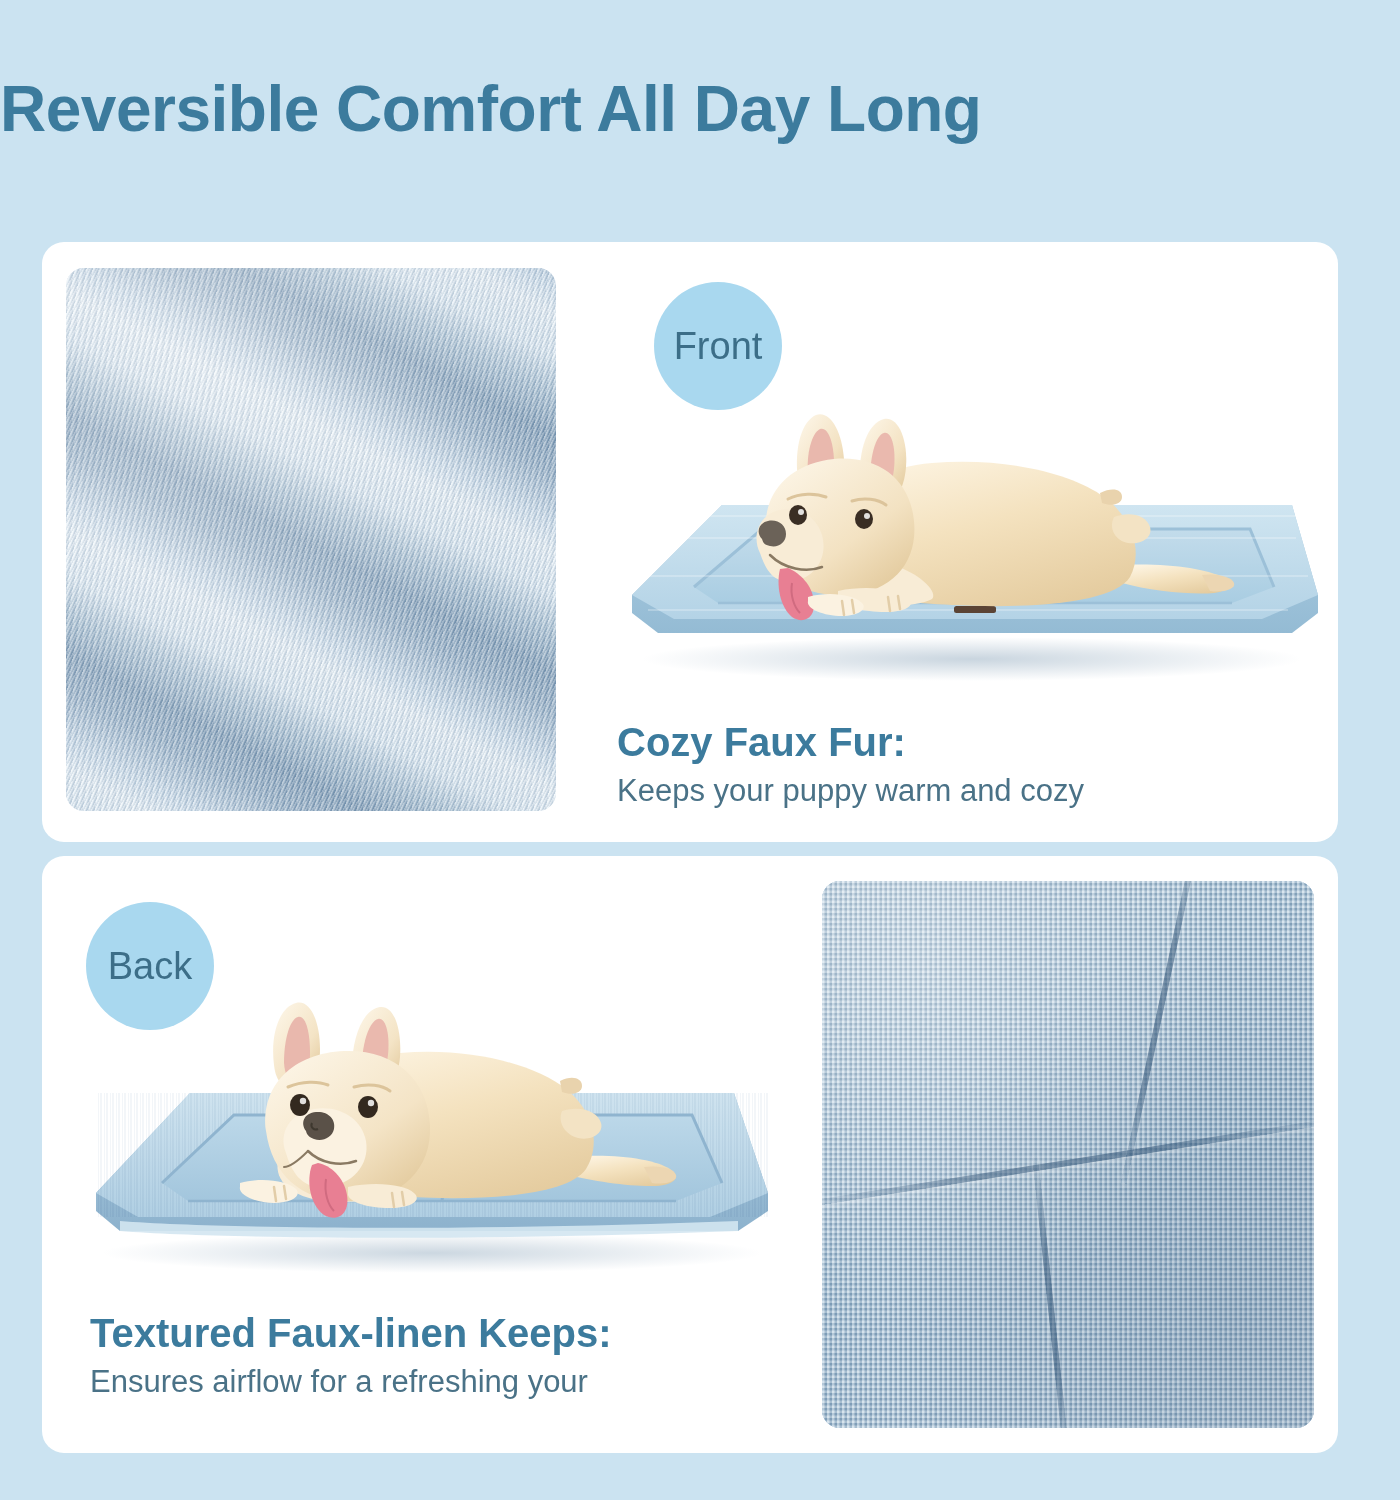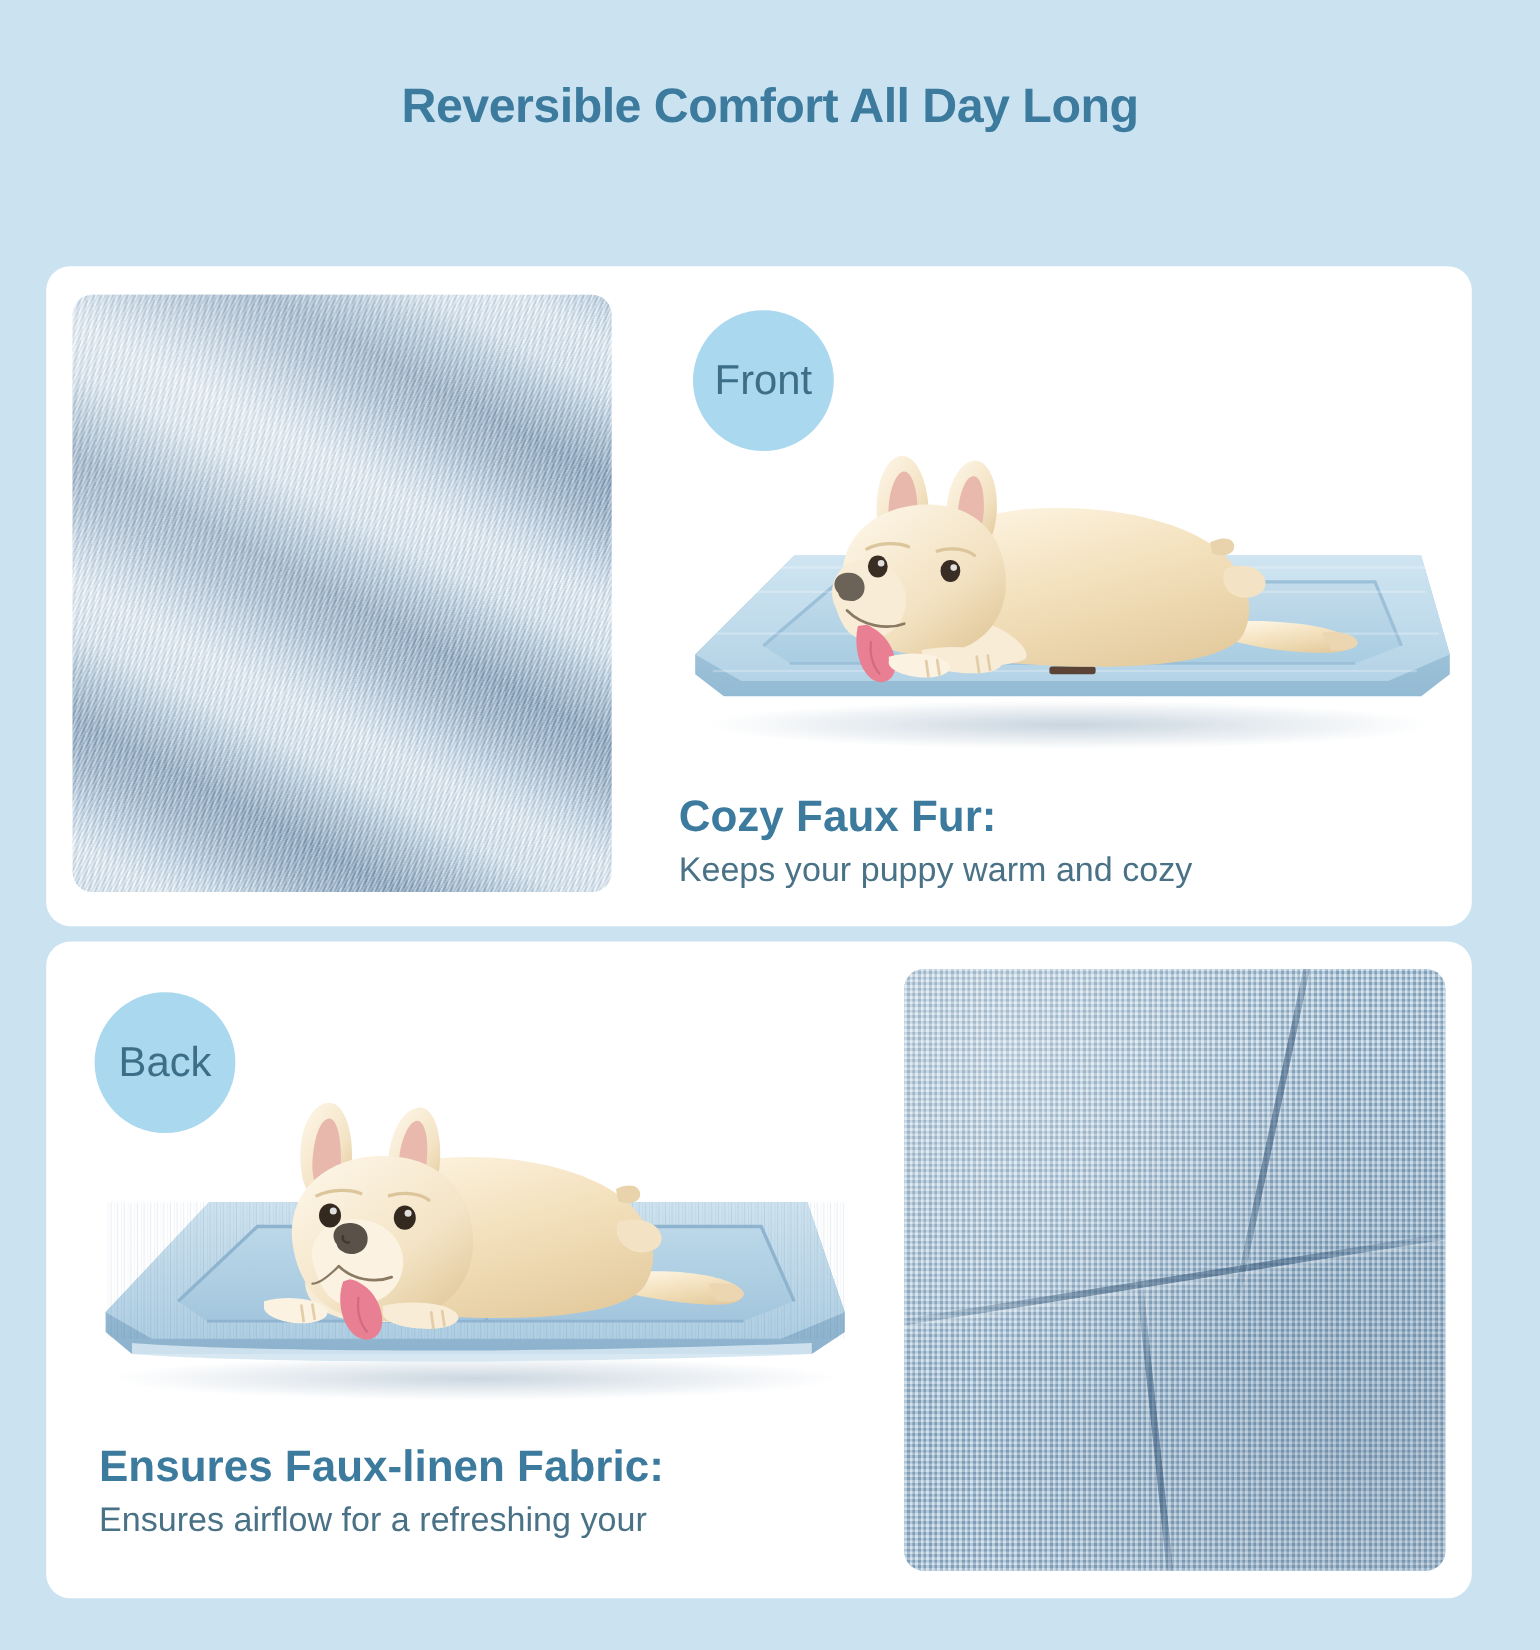--- a/index.html
+++ b/index.html
@@ -11,22 +11,22 @@
     font-family: "Liberation Sans", sans-serif;
     overflow: hidden;
     position: relative;
   }
 
   
   .page-title {
     position: absolute;
     left: 0; top: 72px;
     width: 1400px;
-    text-align: center;
-    font-size: 44px;
+    text-align: left;
+    font-size: 64px;
     font-weight: bold;
     letter-spacing: -0.5px;
     color: #3c7b9d;
     white-space: nowrap;
   }
 
   
   .card {
     position: absolute;
     background: #ffffff;
@@ -119,21 +119,21 @@
     position: absolute;
     width: 128px; height: 128px;
     border-radius: 50%;
     background: #a9d8ef;
     display: flex;
     align-items: center;
     justify-content: center;
     font-size: 38px;
     color: #3c6e88;
   }
-  #badge-front { left: 588px; top: 40px; }
+  #badge-front { left: 612px; top: 40px; }
   #badge-back  { left: 44px;  top: 46px; }
 
   
   .photo {
     position: absolute;
   }
   #photo-front { left: 560px; top: 145px; width: 740px; height: 300px; }
   #photo-back  { left: 20px;  top: 125px; width: 740px; height: 300px; }
 
   
@@ -388,16 +388,16 @@
 
     <path d="M 286 206 C 314 200 344 204 352 212 C 360 219 350 226 332 227
              C 310 228 288 222 286 214 Z" fill="#f8ecd6"></path>
     <path d="M 330 212 L 332 226 M 340 211 L 342 224" stroke="#e2cda8" stroke-width="2.5" stroke-linecap="round"></path>
     <path d="M 178 202 C 200 196 226 200 234 208 C 240 215 230 222 212 222
              C 194 222 176 214 178 206 Z" fill="#fbf2e1"></path>
     <path d="M 212 206 L 214 220 M 222 205 L 224 218" stroke="#e2cda8" stroke-width="2.5" stroke-linecap="round"></path>
   </svg>
 
   <div class="caption" id="caption-back">
-    <div class="caption-title">Ensures Faux-linen Fabric:</div>
+    <div class="caption-title">Textured Faux-linen Keeps:</div>
     <div class="caption-sub">Ensures airflow for a refreshing your</div>
   </div>
 </div>
 
 </body></html>

